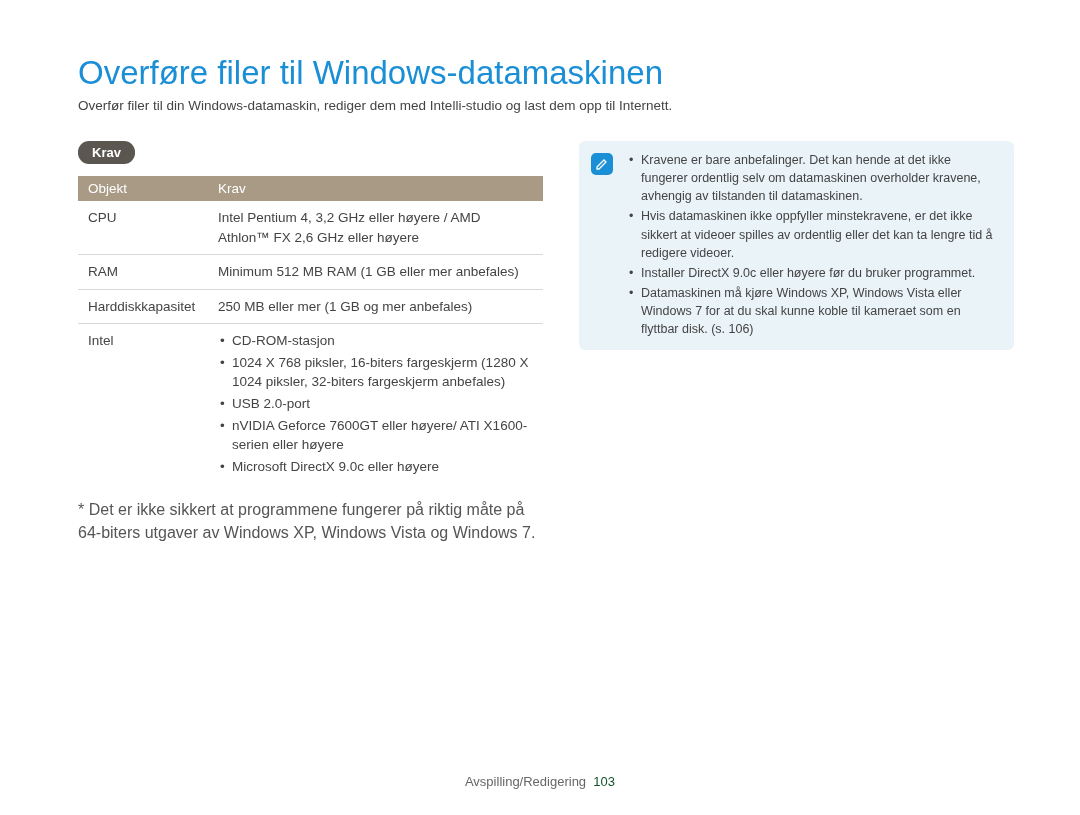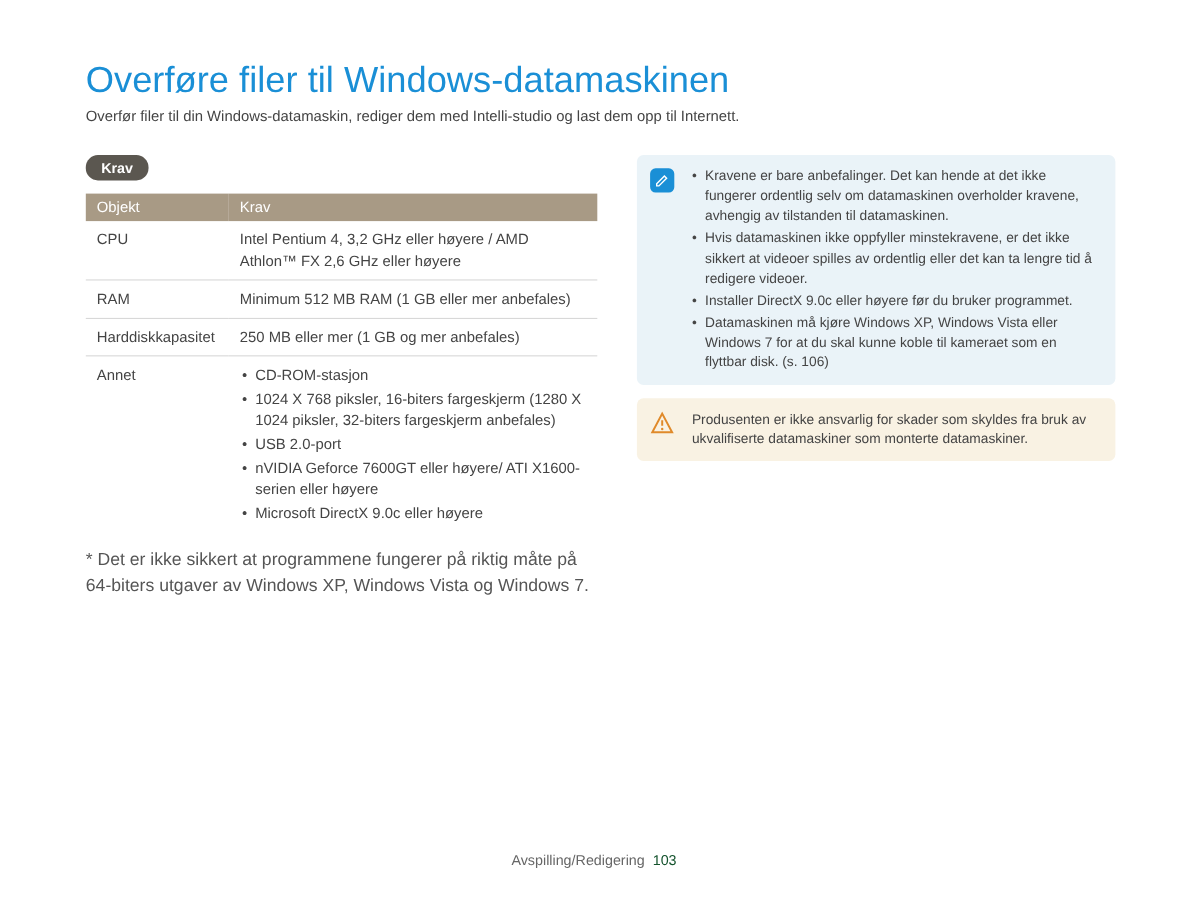--- a/index.html
+++ b/index.html
@@ -85,21 +85,21 @@
     margin-top: 14px;
     line-height: 1.4;
   }
   .note-box {
     border-radius: 6px;
     padding: 10px 14px 10px 50px;
     position: relative;
     font-size: 12.5px;
     color: #444;
     line-height: 1.45;
-    margin-bottom: 12px;
+    margin-bottom: 29px;
   }
   .note-info { background: #eaf3f8; }
   .note-warn { background: #f9f2e3; }
   .note-icon {
     position: absolute;
     left: 12px;
     top: 12px;
     width: 22px;
     height: 22px;
     border-radius: 5px;
@@ -162,21 +162,21 @@
           </tr>
           <tr>
             <td>RAM</td>
             <td>Minimum 512 MB RAM (1 GB eller mer anbefales)</td>
           </tr>
           <tr>
             <td>Harddiskkapasitet</td>
             <td>250 MB eller mer (1 GB og mer anbefales)</td>
           </tr>
           <tr>
-            <td>Annet</td>
+            <td>Intel</td>
             <td>
               <ul class="bullets">
                 <li>CD-ROM-stasjon</li>
                 <li>1024 X 768 piksler, 16-biters fargeskjerm (1280 X 1024 piksler, 32-biters fargeskjerm anbefales)</li>
                 <li>USB 2.0-port</li>
                 <li>nVIDIA Geforce 7600GT eller høyere/ ATI X1600-serien eller høyere</li>
                 <li>Microsoft DirectX 9.0c eller høyere</li>
               </ul>
             </td>
           </tr>
@@ -194,29 +194,19 @@
           </svg>
         </div>
         <ul>
           <li>Kravene er bare anbefalinger. Det kan hende at det ikke fungerer ordentlig selv om datamaskinen overholder kravene, avhengig av tilstanden til datamaskinen.</li>
           <li>Hvis datamaskinen ikke oppfyller minstekravene, er det ikke sikkert at videoer spilles av ordentlig eller det kan ta lengre tid å redigere videoer.</li>
           <li>Installer DirectX 9.0c eller høyere før du bruker programmet.</li>
           <li>Datamaskinen må kjøre Windows XP, Windows Vista eller Windows 7 for at du skal kunne koble til kameraet som en flyttbar disk. (s. 106)</li>
         </ul>
       </div>
 
-      <div class="note-box note-warn">
-        <div class="note-icon">
-          <svg width="22" height="22" viewBox="0 0 22 22">
-            <path d="M11 2 L20 19 L2 19 Z" fill="none" stroke="#e08a2a" stroke-width="1.8"></path>
-            <line x1="11" y1="8" x2="11" y2="13" stroke="#e08a2a" stroke-width="1.8"></line>
-            <circle cx="11" cy="16" r="1.1" fill="#e08a2a"></circle>
-          </svg>
-        </div>
-        <div>Produsenten er ikke ansvarlig for skader som skyldes fra bruk av ukvalifiserte datamaskiner som monterte datamaskiner.</div>
-      </div>
     </div>
   </div>
 </div>
 
 <div class="footer">
   <span>Avspilling/Redigering</span>&nbsp;&nbsp;<span class="footer-num">103</span>
 </div>
 
 </body></html>

